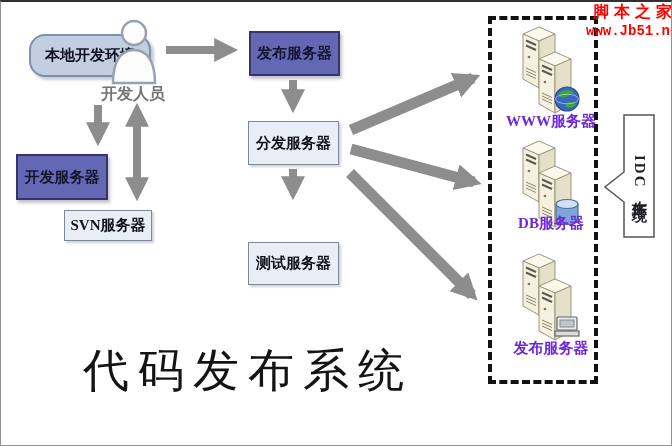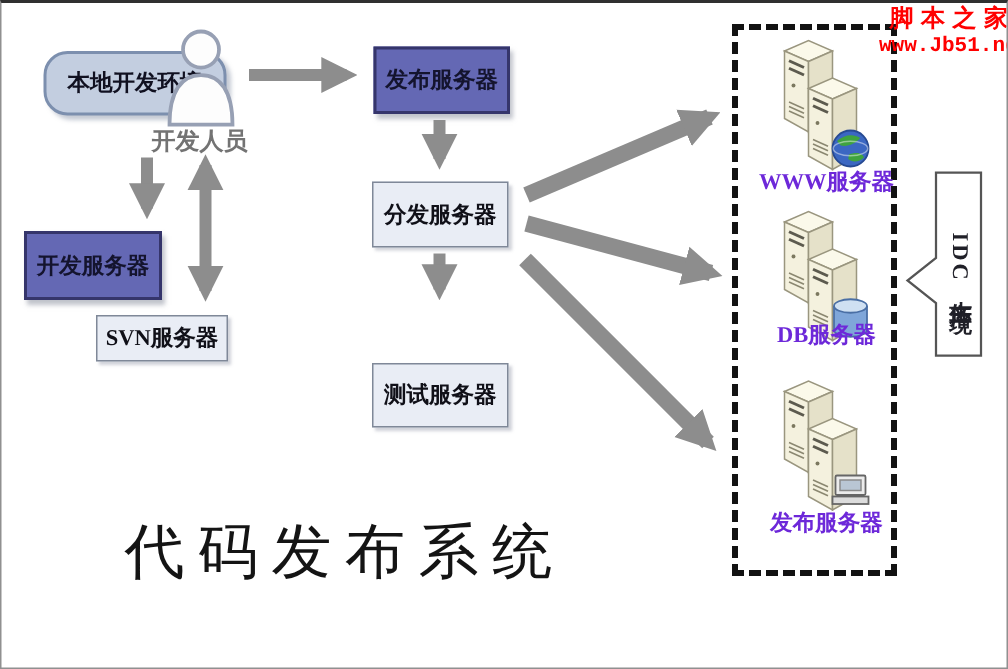--- a/index.html
+++ b/index.html
@@ -50,21 +50,21 @@
   }
   .idc-text{
     position:absolute;left:624px;top:117px;width:28px;height:114px;
     writing-mode:vertical-rl;text-orientation:mixed;
     font-size:15px;font-weight:bold;color:#202028;
     display:flex;align-items:center;justify-content:center;
     letter-spacing:2px;z-index:4;
   }
   .title{
     position:absolute;left:82px;top:338px;
-    font-size:40px;letter-spacing:9px;color:#141414;font-weight:500;
+    font-size:46px;letter-spacing:9px;color:#141414;font-weight:500;
     white-space:nowrap;z-index:3;
   }
   .wm1{
     position:absolute;left:592px;top:0px;font-size:16px;font-weight:bold;
     letter-spacing:5px;color:#ff0000;white-space:nowrap;z-index:5;
   }
   .wm2{
     position:absolute;left:585px;top:21px;font-size:14px;font-weight:bold;
     color:#ff0000;font-family:"Liberation Mono","DejaVu Sans Mono",monospace;
     white-space:nowrap;z-index:5;

